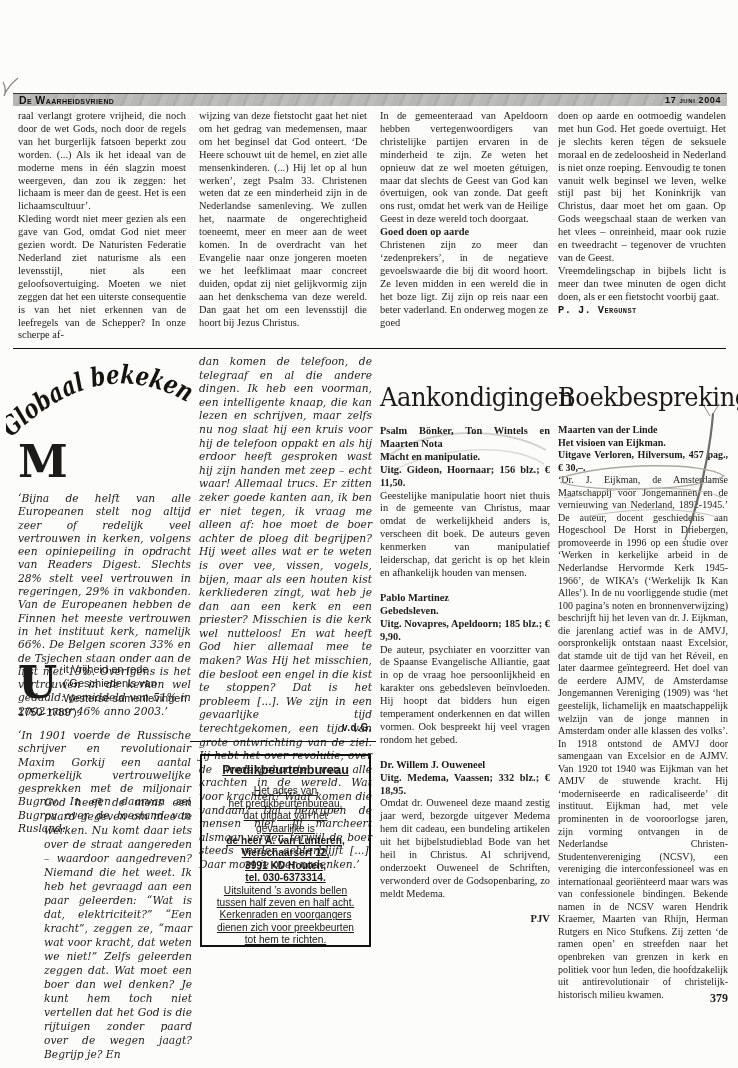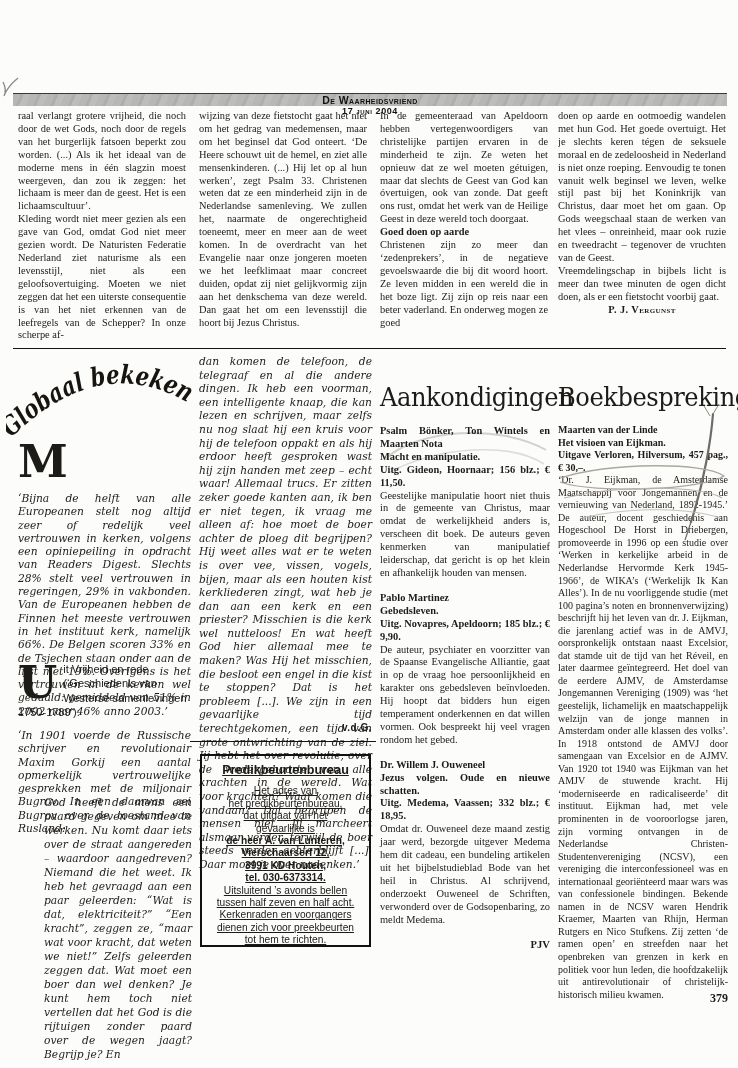--- a/index.html
+++ b/index.html
@@ -3,33 +3,33 @@
 <meta charset="utf-8">
 <style>
   html,body{margin:0;padding:0;background:#9a9a98;}
   .page{position:relative;width:738px;height:1068px;margin:0 auto;background:#fcfcfa;
         color:#1d1b18;font-family:"Liberation Serif",serif;overflow:hidden;}
 
   
   .masthead{position:absolute;left:13px;top:93px;width:714px;height:13px;
     background:repeating-linear-gradient(113deg,#b7b7b5 0 7px,#aeaeac 7px 10px,#bdbdbb 10px 16px);
     border-top:1px solid #3a3835;display:flex;justify-content:space-between;align-items:center;
-    padding:0 6px;box-sizing:border-box;flex-direction:column;}
+    padding:0 6px;box-sizing:border-box;}
   .brand{font-family:"Liberation Sans",sans-serif;font-weight:bold;font-variant:small-caps;
     font-size:10.5px;letter-spacing:.4px;color:#141210;}
   .issue-date{font-family:"Liberation Sans",sans-serif;font-weight:bold;font-variant:small-caps;
     font-size:9px;letter-spacing:.6px;color:#141210;}
 
   
   .col{position:absolute;width:168px;text-align:justify;font-size:10.4px;line-height:12.9px;}
   .col p{margin:0;}
   .top-col{top:110px;height:238px;overflow:hidden;}
   .c1{left:18px;} .c2{left:199px;} .c3{left:380px;} .c4{left:558px;}
   .subhead{font-weight:bold;margin-top:12px;}
-  .byline{text-align:center;font-variant:small-caps;font-weight:bold;letter-spacing:.4px;margin-top:1px;}
+  .byline{text-align:left;font-variant:small-caps;font-weight:bold;letter-spacing:.4px;margin-top:1px;font-family:Liberation Mono, monospace;}
 
   .rule-main{position:absolute;left:13px;top:348px;width:713px;border-top:1.6px solid #15130f;}
   .rule-mid{position:absolute;left:190px;top:741px;width:186px;border-top:1.4px solid #15130f;}
 
   
   .gb-arc{position:absolute;left:6px;top:350px;}
   .gb-block{position:absolute;left:18px;width:173px;}
   .gb-intro{font-family:"Liberation Sans",sans-serif;font-size:11px;line-height:14.4px;
     text-align:left;min-height:46px;}
   .dropcap{float:left;font-family:"DejaVu Serif",serif;font-weight:bold;font-size:45px;
@@ -153,21 +153,20 @@
       <p>Geestelijke manipulatie hoort niet thuis in de gemeente van Christus, maar omdat de werkelijkheid anders is, verscheen dit boek. De auteurs geven kenmerken van manipulatief leiderschap, dat gericht is op het klein en afhankelijk houden van mensen.</p>
     </div>
     <div class="ann-entry">
       <div class="bold-line">Pablo Martinez</div>
       <div class="bold-line">Gebedsleven.</div>
       <div class="bold-line">Uitg. Novapres, Apeldoorn; 185 blz.; € 9,90.</div>
       <p>De auteur, psychiater en voorzitter van de Spaanse Evangelische Alliantie, gaat in op de vraag hoe persoonlijkheid en karakter ons gebedsleven beïnvloeden. Hij hoopt dat bidders hun eigen temperament onderkennen en dat willen vormen. Ook bespreekt hij veel vragen rondom het gebed.</p>
     </div>
     <div class="ann-entry">
       <div class="bold-line">Dr. Willem J. Ouweneel</div>
-      <div class="bold-line">Jezus volgen. Oude en nieuwe schatten.</div>
       <div class="bold-line">Uitg. Medema, Vaassen; 332 blz.; € 18,95.</div>
       <p>Omdat dr. Ouweneel deze maand zestig jaar werd, bezorgde uitgever Medema hem dit cadeau, een bundeling artikelen uit het bijbelstudieblad Bode van het heil in Christus. Al schrijvend, onderzoekt Ouweneel de Schriften, verwonderd over de Godsopenbaring, zo meldt Medema.</p>
     </div>
     <div class="ann-sig">PJV</div>
   </div>
 
   <div class="col rev-col c4">
     <div class="bold-line">Maarten van der Linde</div>
     <div class="bold-line">Het visioen van Eijkman.</div>
     <div class="bold-line">Uitgave Verloren, Hilversum, 457 pag., € 30,–.</div>

